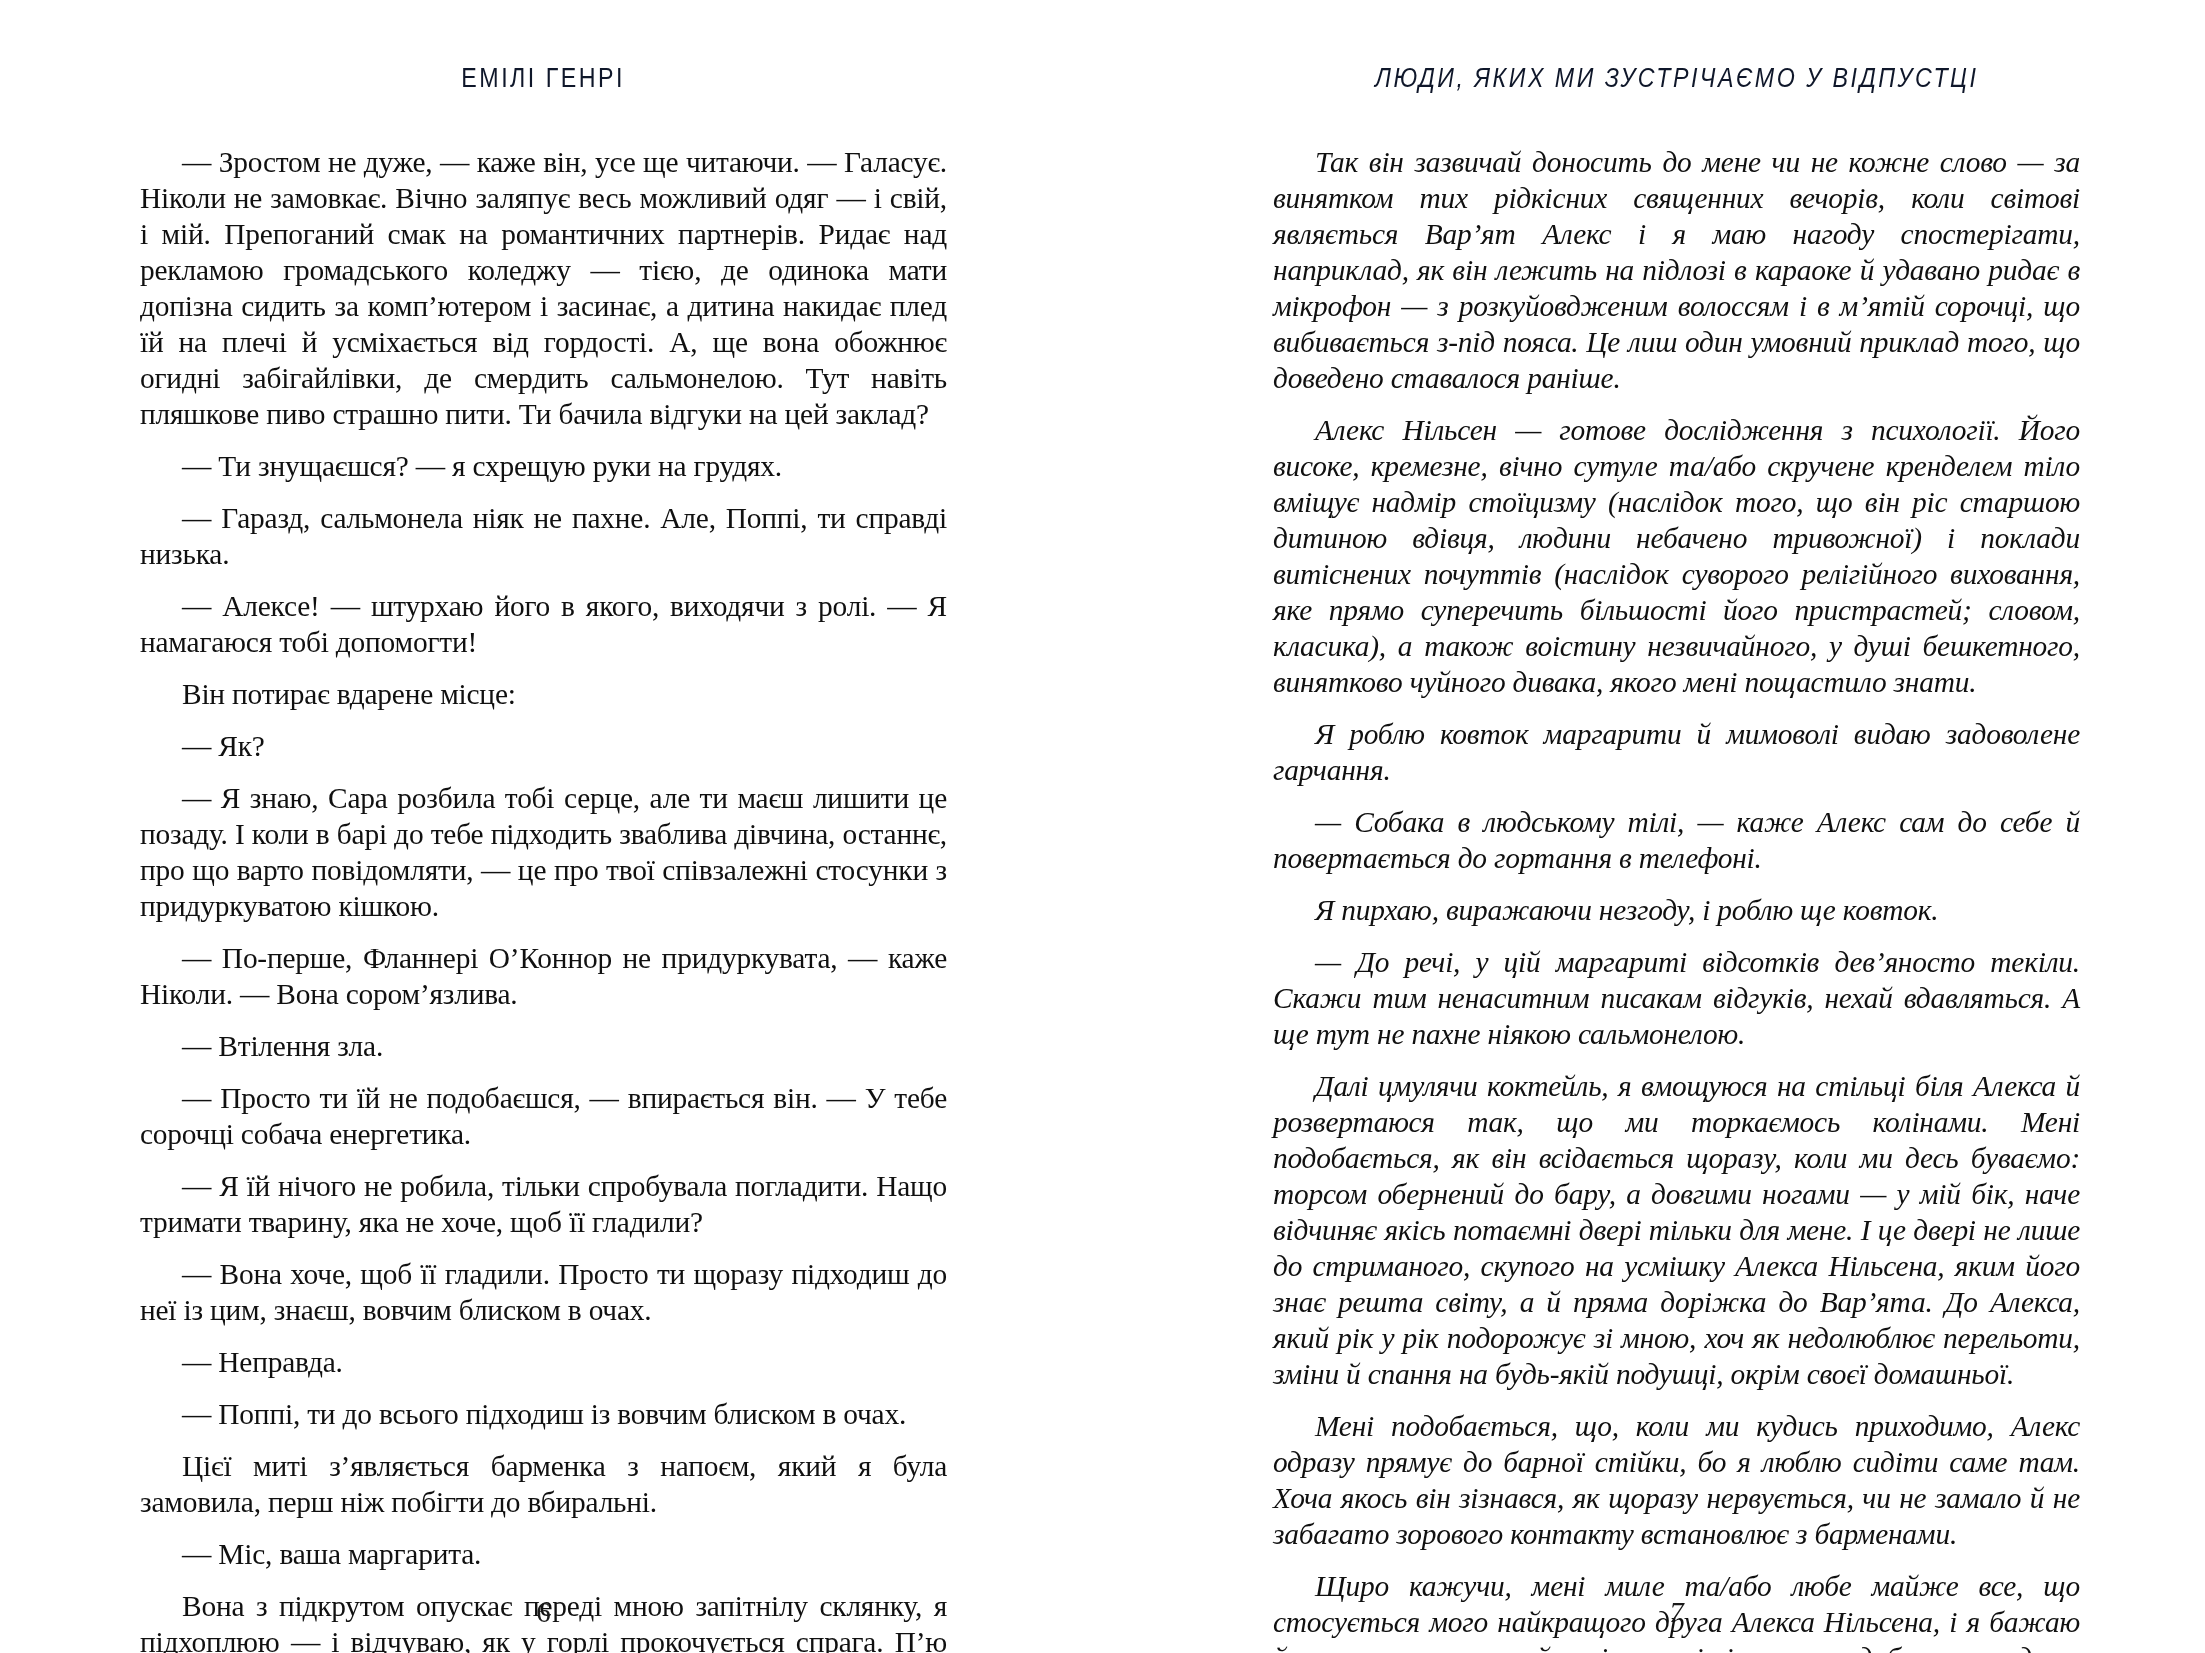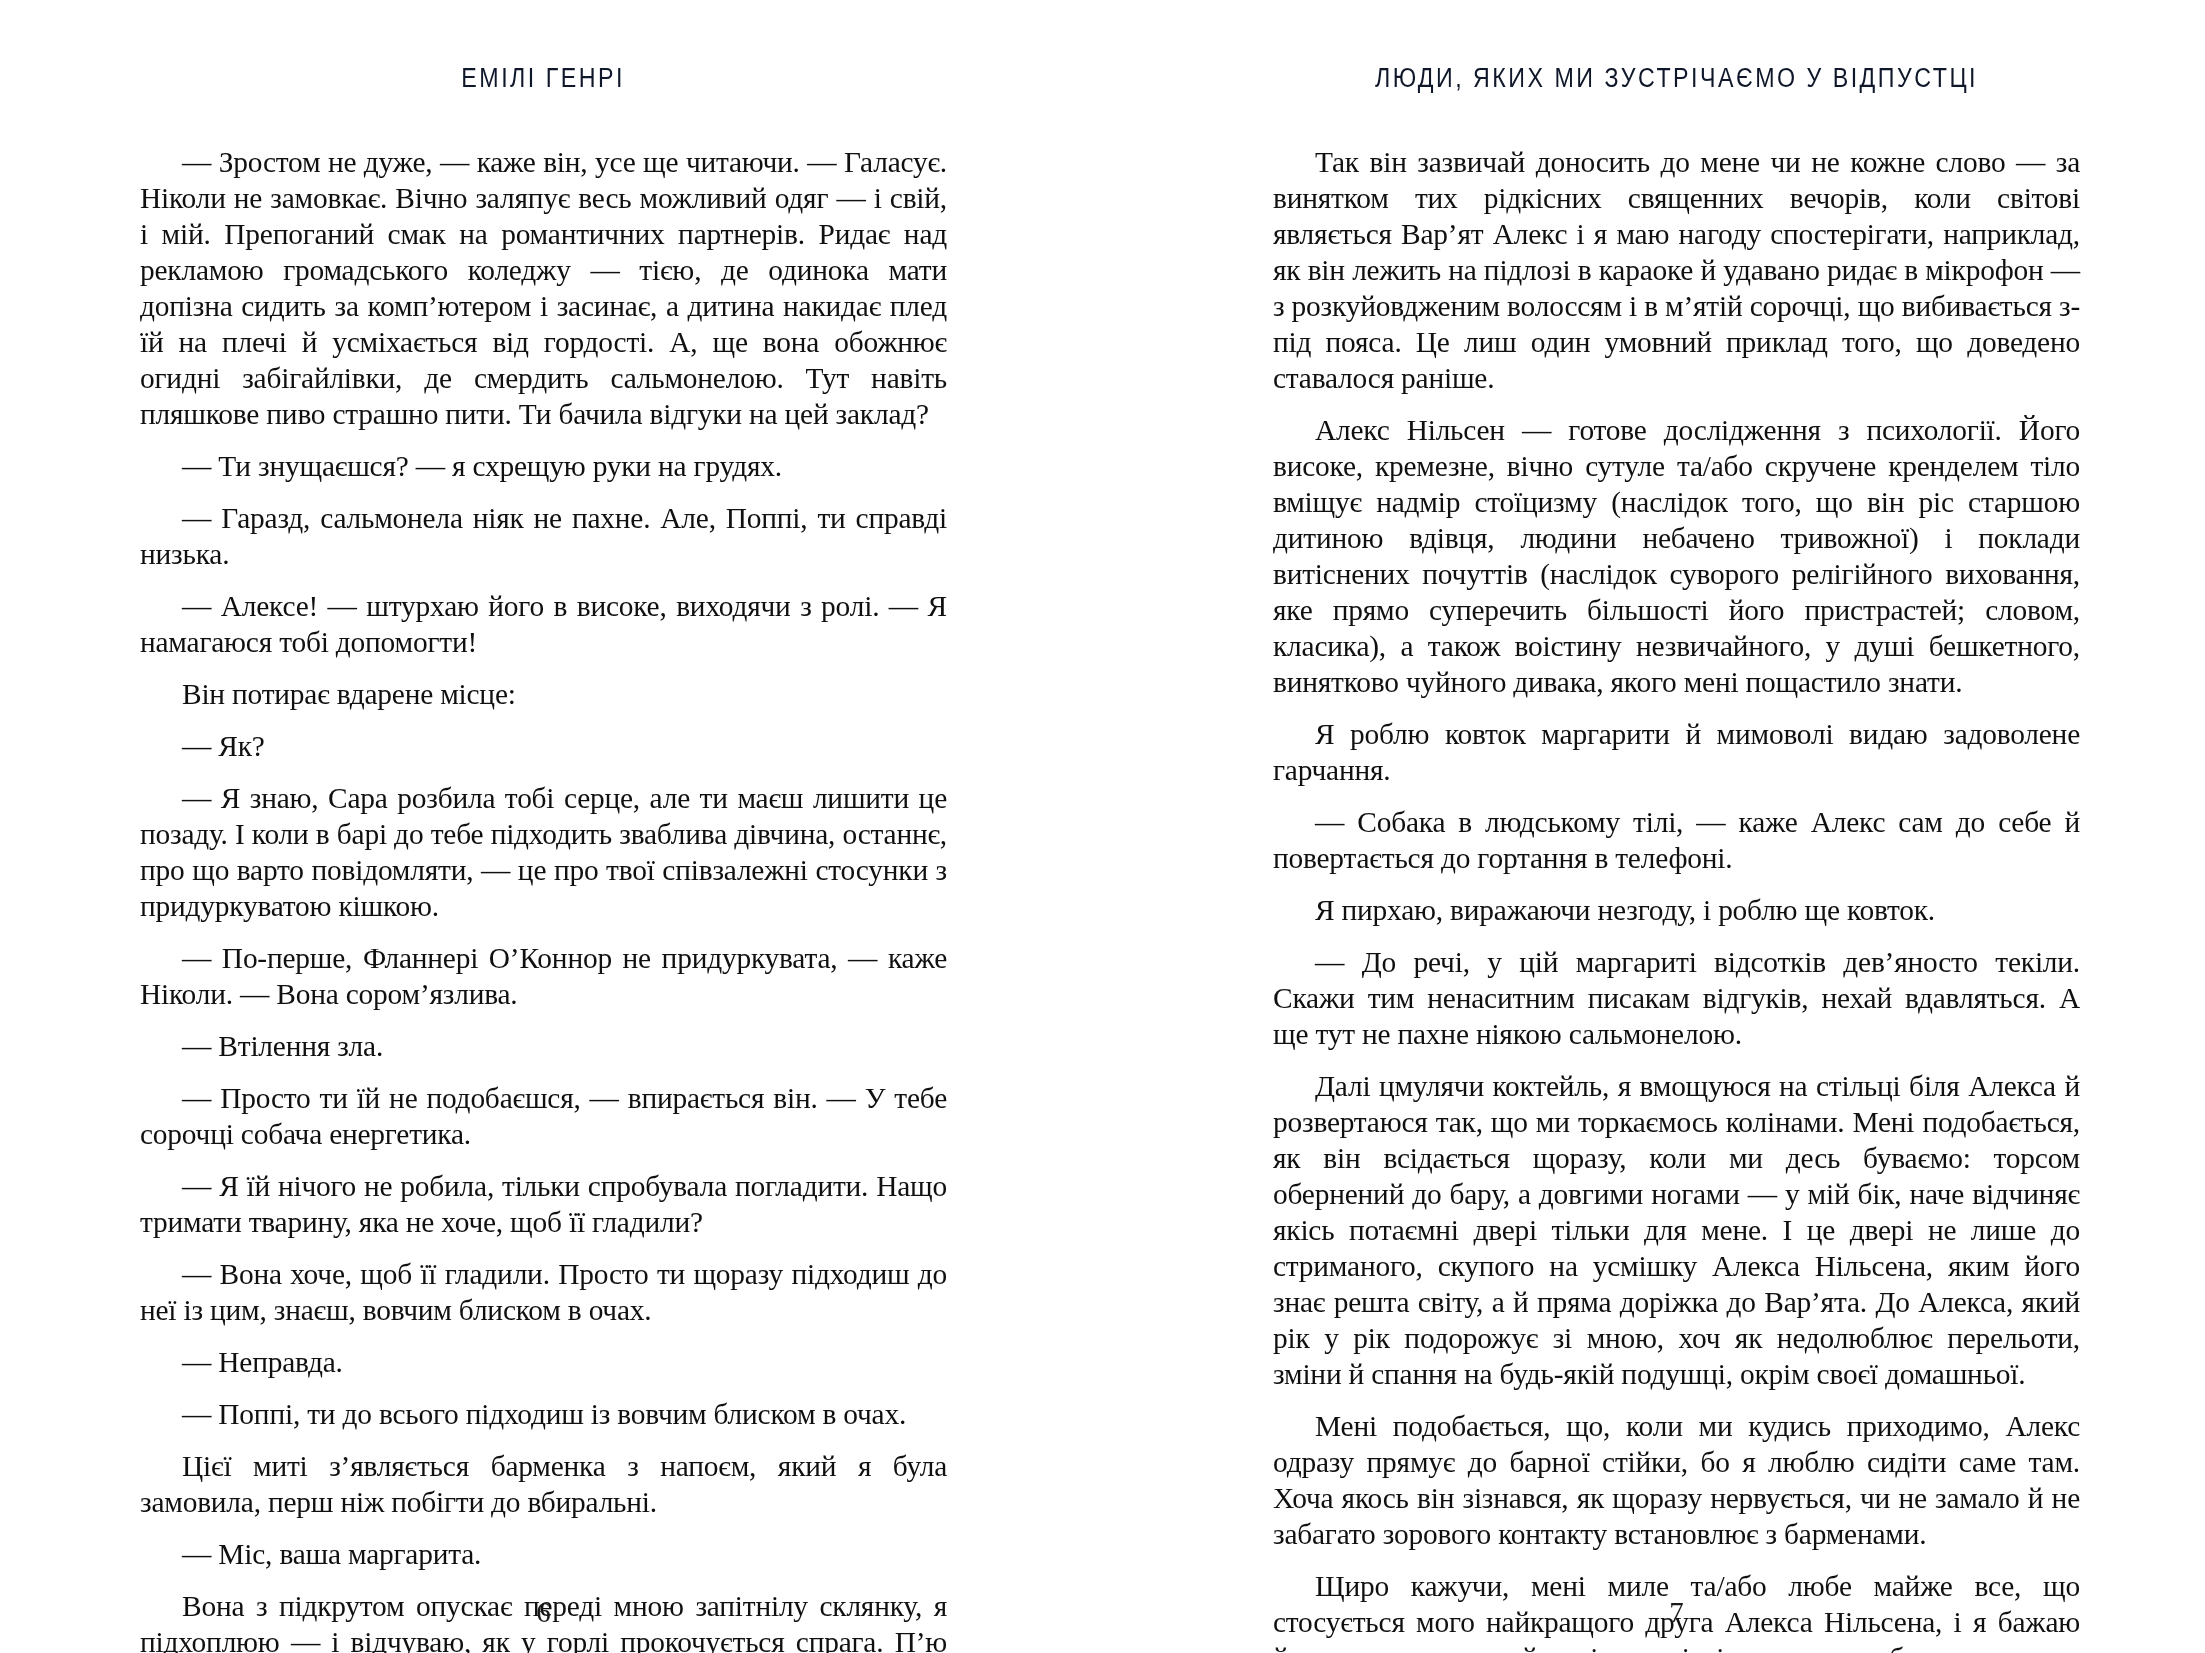--- a/index.html
+++ b/index.html
@@ -15,21 +15,21 @@
     font-family: "Liberation Serif", serif;
     color: #101010;
   }
   .page {
     position: absolute;
     top: 0;
     height: 1654px;
     width: 839px;
   }
   .page-left  { left: 124px; }
-  .page-right { left: 1257px; }
+  .page-right { left: 1257px; font-style: italic; }
 
   .running-header {
     position: absolute;
     top: 63px;
     left: 0;
     right: 0;
     text-align: center;
     font-family: "Liberation Sans", sans-serif;
     font-weight: 400;
     font-size: 27px;
@@ -75,21 +75,21 @@
 <body>
 
 <section class="page page-left">
   <div class="running-header">
     <span class="hdr-inner">ЕМІЛІ ГЕНРІ</span>
   </div>
   <div class="page-body">
     <p>— Зростом не дуже, — каже він, усе ще читаючи. — Галасує. Ніколи не замовкає. Вічно заляпує весь можливий одяг — і свій, і мій. Препоганий смак на романтичних партнерів. Ридає над рекламою громадського коледжу — тією, де одинока мати допізна сидить за комп’ютером і засинає, а дитина накидає плед їй на плечі й усміхається від гордості. А, ще вона обожнює огидні забігайлівки, де смердить сальмонелою. Тут навіть пляшкове пиво страшно пити. Ти бачила відгуки на цей заклад?</p>
     <p>— Ти знущаєшся? — я схрещую руки на грудях.</p>
     <p>— Гаразд, сальмонела ніяк не пахне. Але, Поппі, ти справді низька.</p>
-    <p>— Алексе! — штурхаю його в високе, виходячи з ролі. — Я намагаюся тобі допомогти!</p>
+    <p>— Алексе! — штурхаю його в якого, виходячи з ролі. — Я намагаюся тобі допомогти!</p>
     <p>Він потирає вдарене місце:</p>
     <p>— Як?</p>
     <p>— Я знаю, Сара розбила тобі серце, але ти маєш лишити це позаду. І коли в барі до тебе підходить зваблива дівчина, останнє, про що варто повідомляти, — це про твої співзалежні стосунки з придуркуватою кішкою.</p>
     <p>— По-перше, Фланнері О’Коннор не придуркувата, — каже Ніколи. — Вона сором’язлива.</p>
     <p>— Втілення зла.</p>
     <p>— Просто ти їй не подобаєшся, — впирається він. — У тебе сорочці собача енергетика.</p>
     <p>— Я їй нічого не робила, тільки спробувала погладити. Нащо тримати тварину, яка не хоче, щоб її гладили?</p>
     <p>— Вона хоче, щоб її гладили. Просто ти щоразу підходиш до неї із цим, знаєш, вовчим блиском в очах.</p>
     <p>— Неправда.</p>
     <p>— Поппі, ти до всього підходиш із вовчим блиском в очах.</p>

